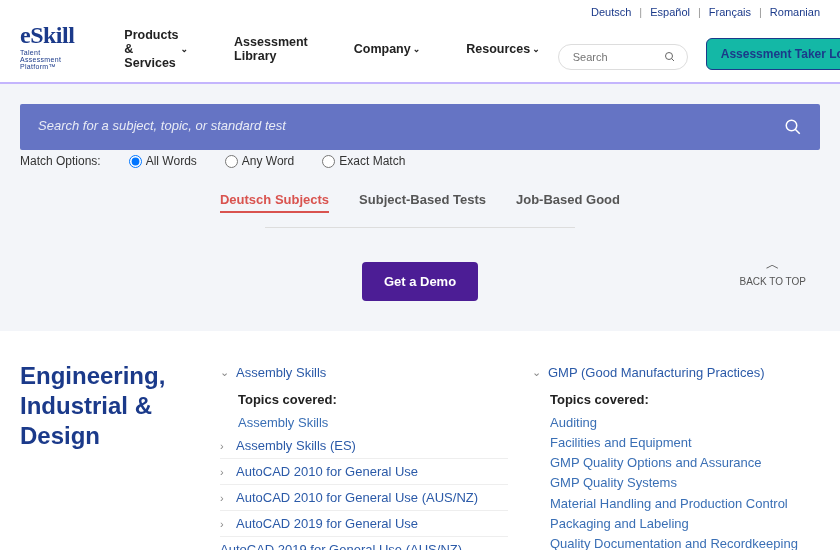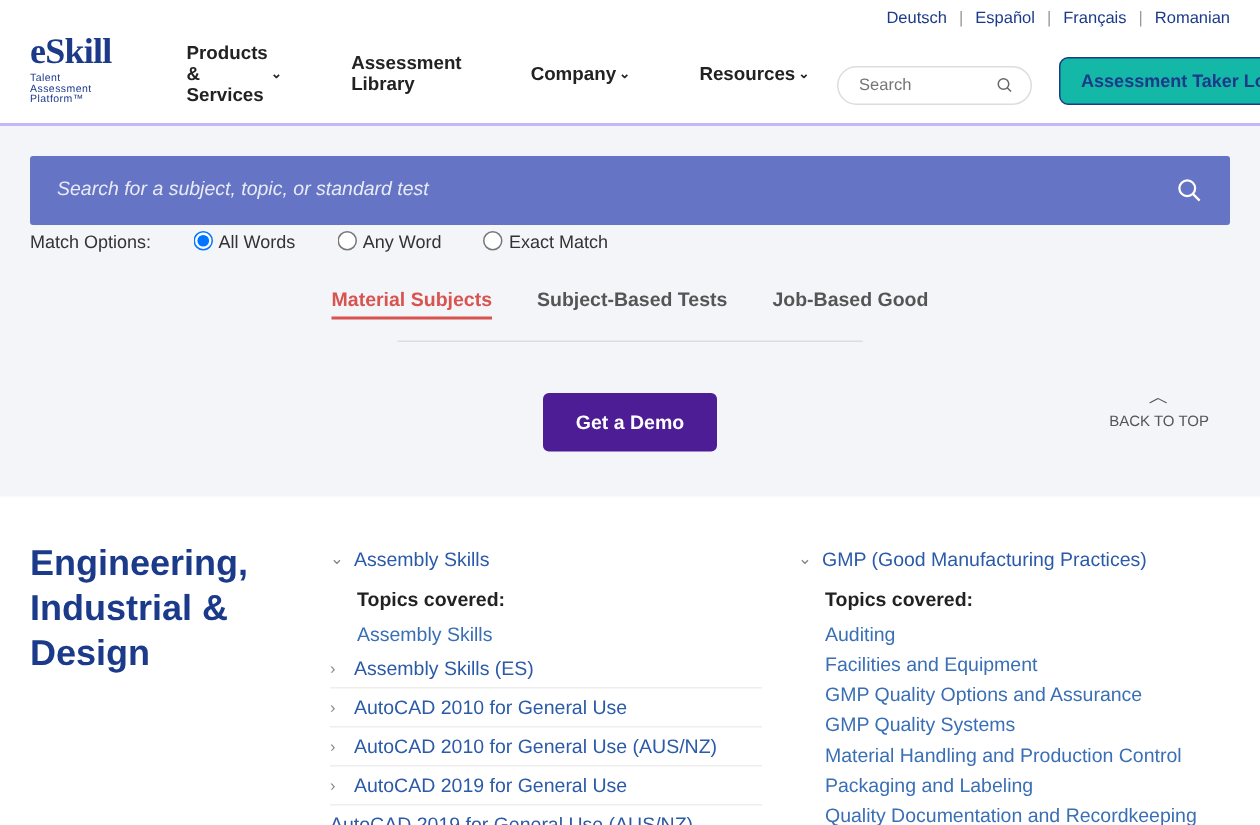--- a/index.html
+++ b/index.html
@@ -17,21 +17,21 @@
 .search-wrap { position: relative; margin-left: auto; }
 .search-top { border: 1px solid #ddd; border-radius: 20px; padding: 6px 34px 6px 14px; width: 130px; font-size: 11px; outline: none; }
 .search-icon-top { position: absolute; right: 12px; top: 50%; transform: translateY(-50%); width: 12px; height: 12px; }
 .btn-outline { border: 1.5px solid #1b3a8a; border-radius: 6px; padding: 8px 14px; font-size: 12px; font-weight: 700; color: #1b3a8a; background: #14b8a6; cursor: pointer; white-space: nowrap; }
 .section-search { background: #f3f5f9; padding: 20px 20px 30px; }
 .big-search { background: #6574c4; border-radius: 2px; display: flex; align-items: flex-start; padding: 14px 18px; }
 .big-search input { flex: 1; background: transparent; border: none; outline: none; color: #fff; font-size: 13px; font-style: italic; }
 .big-search input::placeholder { color: #e8ebf5; }
 .big-search-icon { width: 18px; height: 18px; }
 .match-row { display: flex; align-items: center; gap: 28px; margin-top: 4px; font-size: 12px; }
-.match-opt { display: flex; align-items: flex-start; gap: 4px; }
+.match-opt { display: flex; align-items: flex-end; gap: 4px; }
 .tabs { display: flex; justify-content: center; gap: 30px; margin-top: 24px; }
 .tab { font-size: 13px; font-weight: 600; color: #555; padding-bottom: 4px; cursor: pointer; }
 .tab.active { color: #d9534f; border-bottom: 2px solid #d9534f; }
 .divider { height: 1px; background: #ddd; width: 310px; margin: 14px auto 0; }
 .demo-row { display: flex; justify-content: center; margin-top: 34px; position: relative; }
 .btn-demo { background: #4c1d95; color: #fff; border: none; border-radius: 4px; padding: 12px 22px; font-size: 13px; font-weight: 600; cursor: pointer; }
 .backtop { position: absolute; right: 14px; top: -6px; text-align: center; font-size: 10px; color: #555; cursor: pointer; }
 .backtop-chev { font-size: 14px; color: #555; display: block; margin-bottom: 2px; }
 .content { display: flex; padding: 30px 20px; gap: 20px; }
 .cat-title { font-size: 24px; font-weight: 700; color: #1b3a8a; line-height: 1.25; width: 180px; }
@@ -109,21 +109,21 @@
     <label class="match-opt">
         <input type="radio" name="m" style="">
         <span>Any Word</span>
       </label>
     <label class="match-opt">
         <input type="radio" name="m" style="">
         <span>Exact Match</span>
       </label>
   </div>
   <div class="tabs">
-    <div class="tab active">Material Subjects</div>
+    <div class="tab active">Deutsch Subjects</div>
     <div class="tab">Subject-Based Tests</div>
     <div class="tab">Job-Based Good</div>
   </div>
   <div class="divider"></div>
   <div class="demo-row">
     <button class="btn-demo">Get a Demo</button>
     <div class="backtop">
       <span class="backtop-chev">︿</span>
       <span>BACK TO TOP</span>
     </div>

